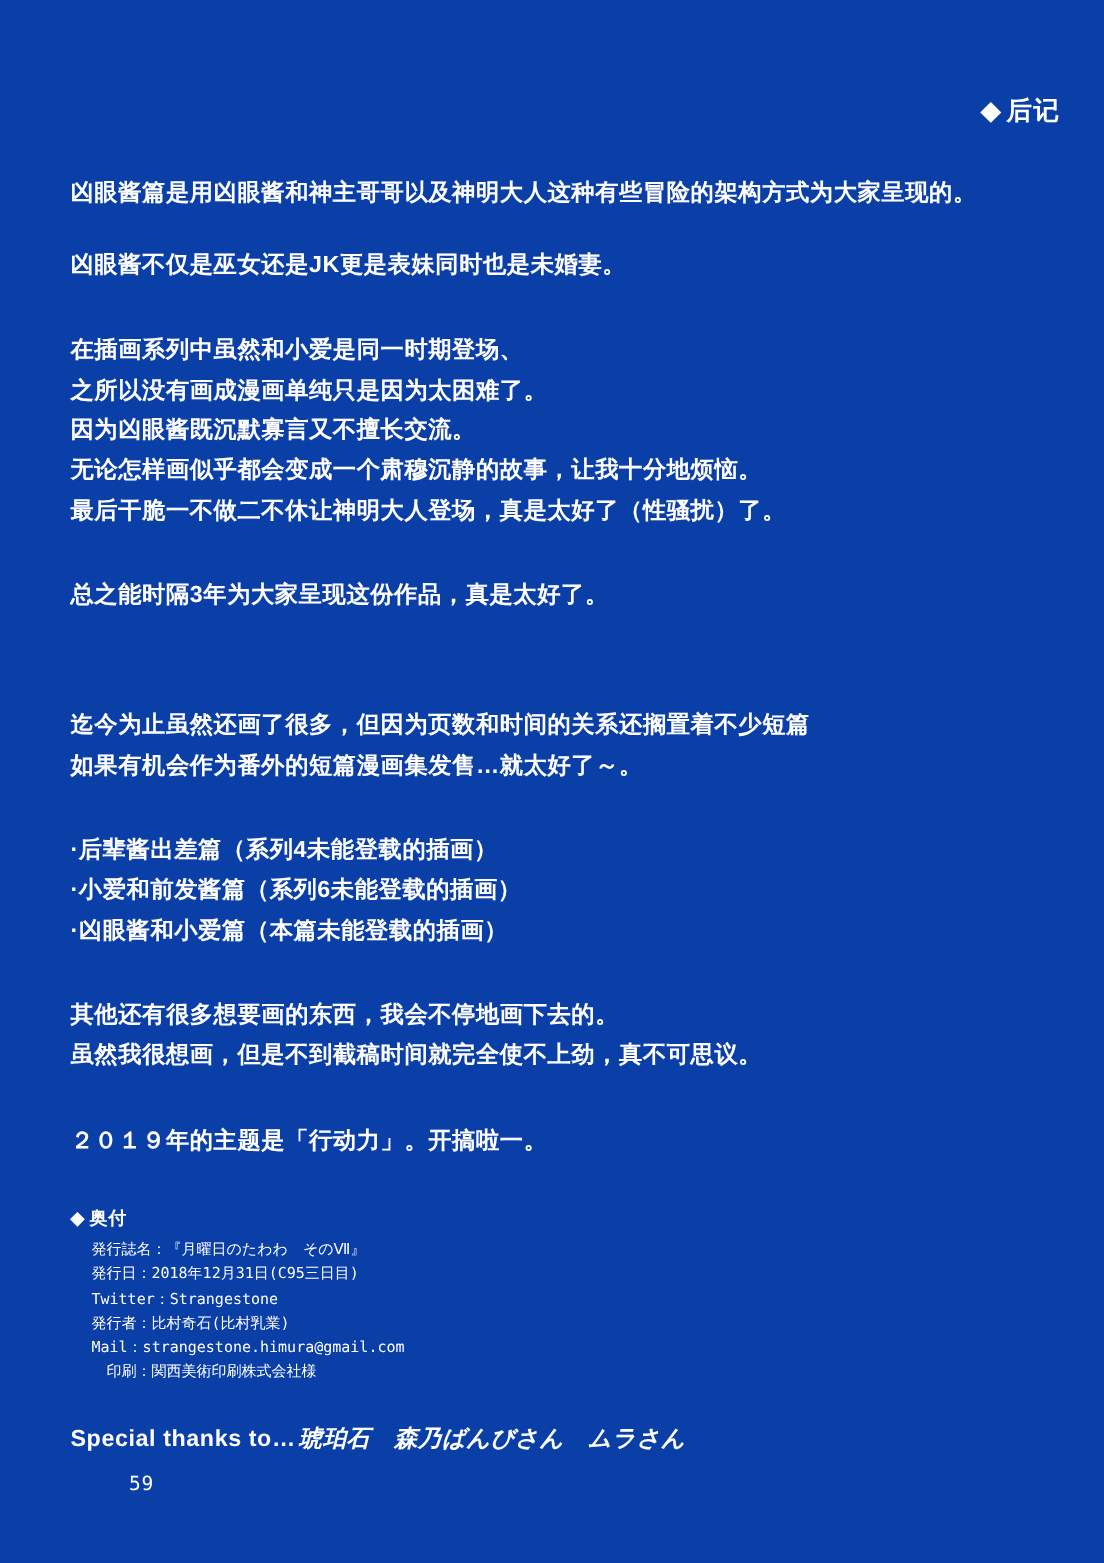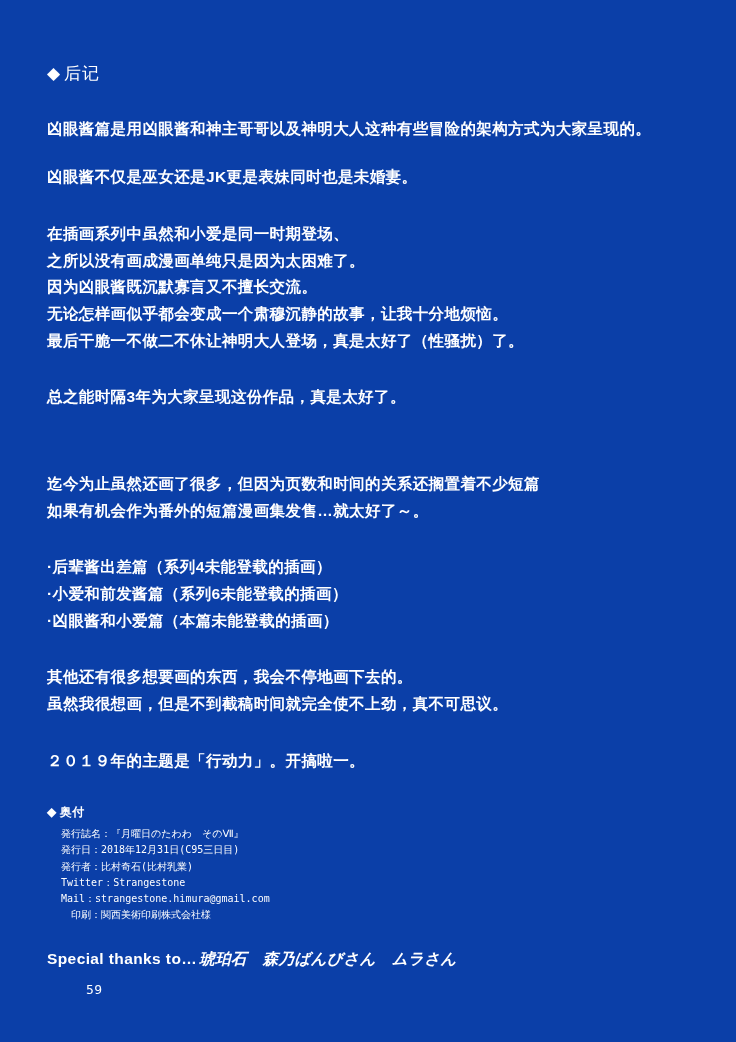--- a/index.html
+++ b/index.html
@@ -22,24 +22,25 @@
     padding: 0;
   }
   .content {
     position: absolute;
     left: 47px;
     top: 62px;
     width: 660px;
   }
   .section-title {
     font-size: 17px;
-    font-weight: normal;
+    font-weight: bold;
     letter-spacing: 1px;
     margin: 0 0 30px 0;
     line-height: 1.4;
+    text-align: right;
   }
   .diamond {
     display: inline-block;
     margin-right: 3px;
   }
   p.para {
     font-size: 15.5px;
     line-height: 1.72;
     margin: 0 0 22px 0;
     letter-spacing: 0.4px;
@@ -157,22 +158,22 @@
     <div class="spacer-sm"></div>
 
     <div class="block">
       <p class="para">２０１９年的主题是「行动力」。开搞啦一。</p>
     </div>
 
     <div class="colophon">
       <div class="colophon-title"><span class="diamond">◆</span><span>奥付</span></div>
       <div class="mono-line">発行誌名：『月曜日のたわわ　そのⅦ』</div>
       <div class="mono-line">発行日：2018年12月31日(C95三日目)</div>
+      <div class="mono-line">Twitter：Strangestone</div>
       <div class="mono-line">発行者：比村奇石(比村乳業)</div>
-      <div class="mono-line">Twitter：Strangestone</div>
       <div class="mono-line">Mail：strangestone.himura@gmail.com</div>
       <div class="mono-line">　印刷：関西美術印刷株式会社様</div>
     </div>
 
     <div class="thanks">
       <span>Special thanks to…</span><span class="names">琥珀石　森乃ばんびさん　ムラさん</span>
     </div>
 
   </div>
 

